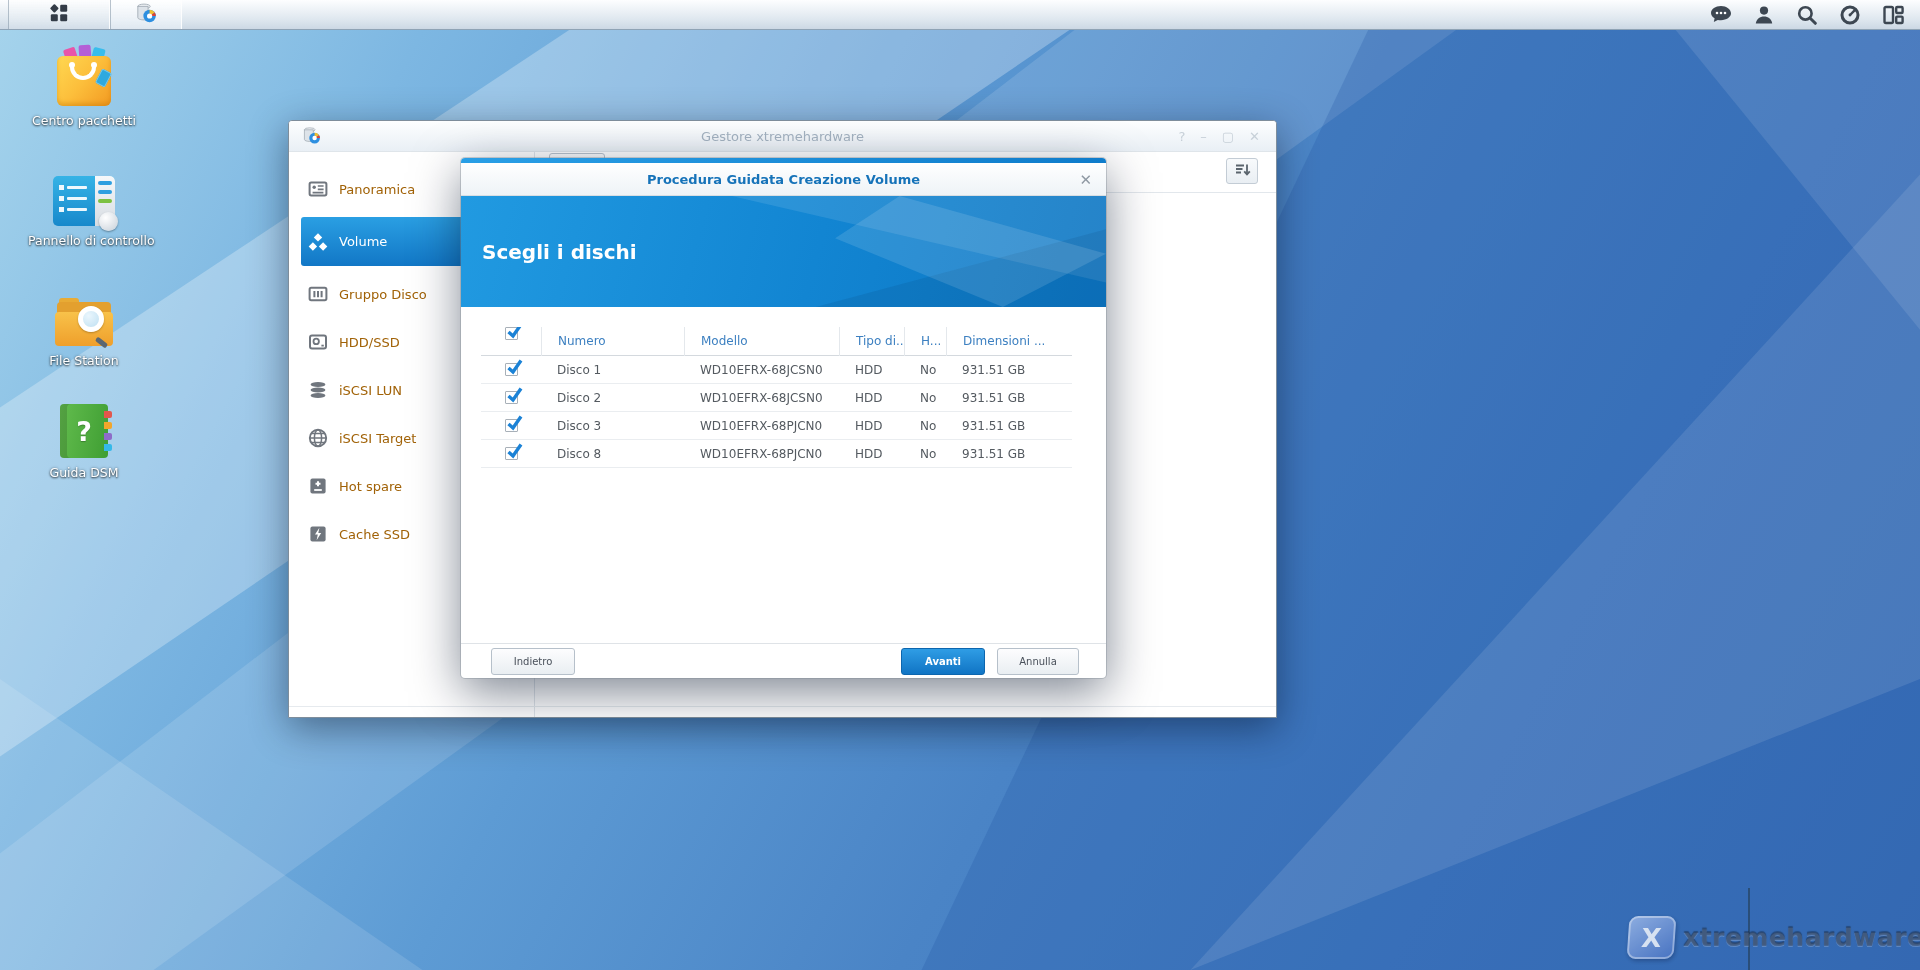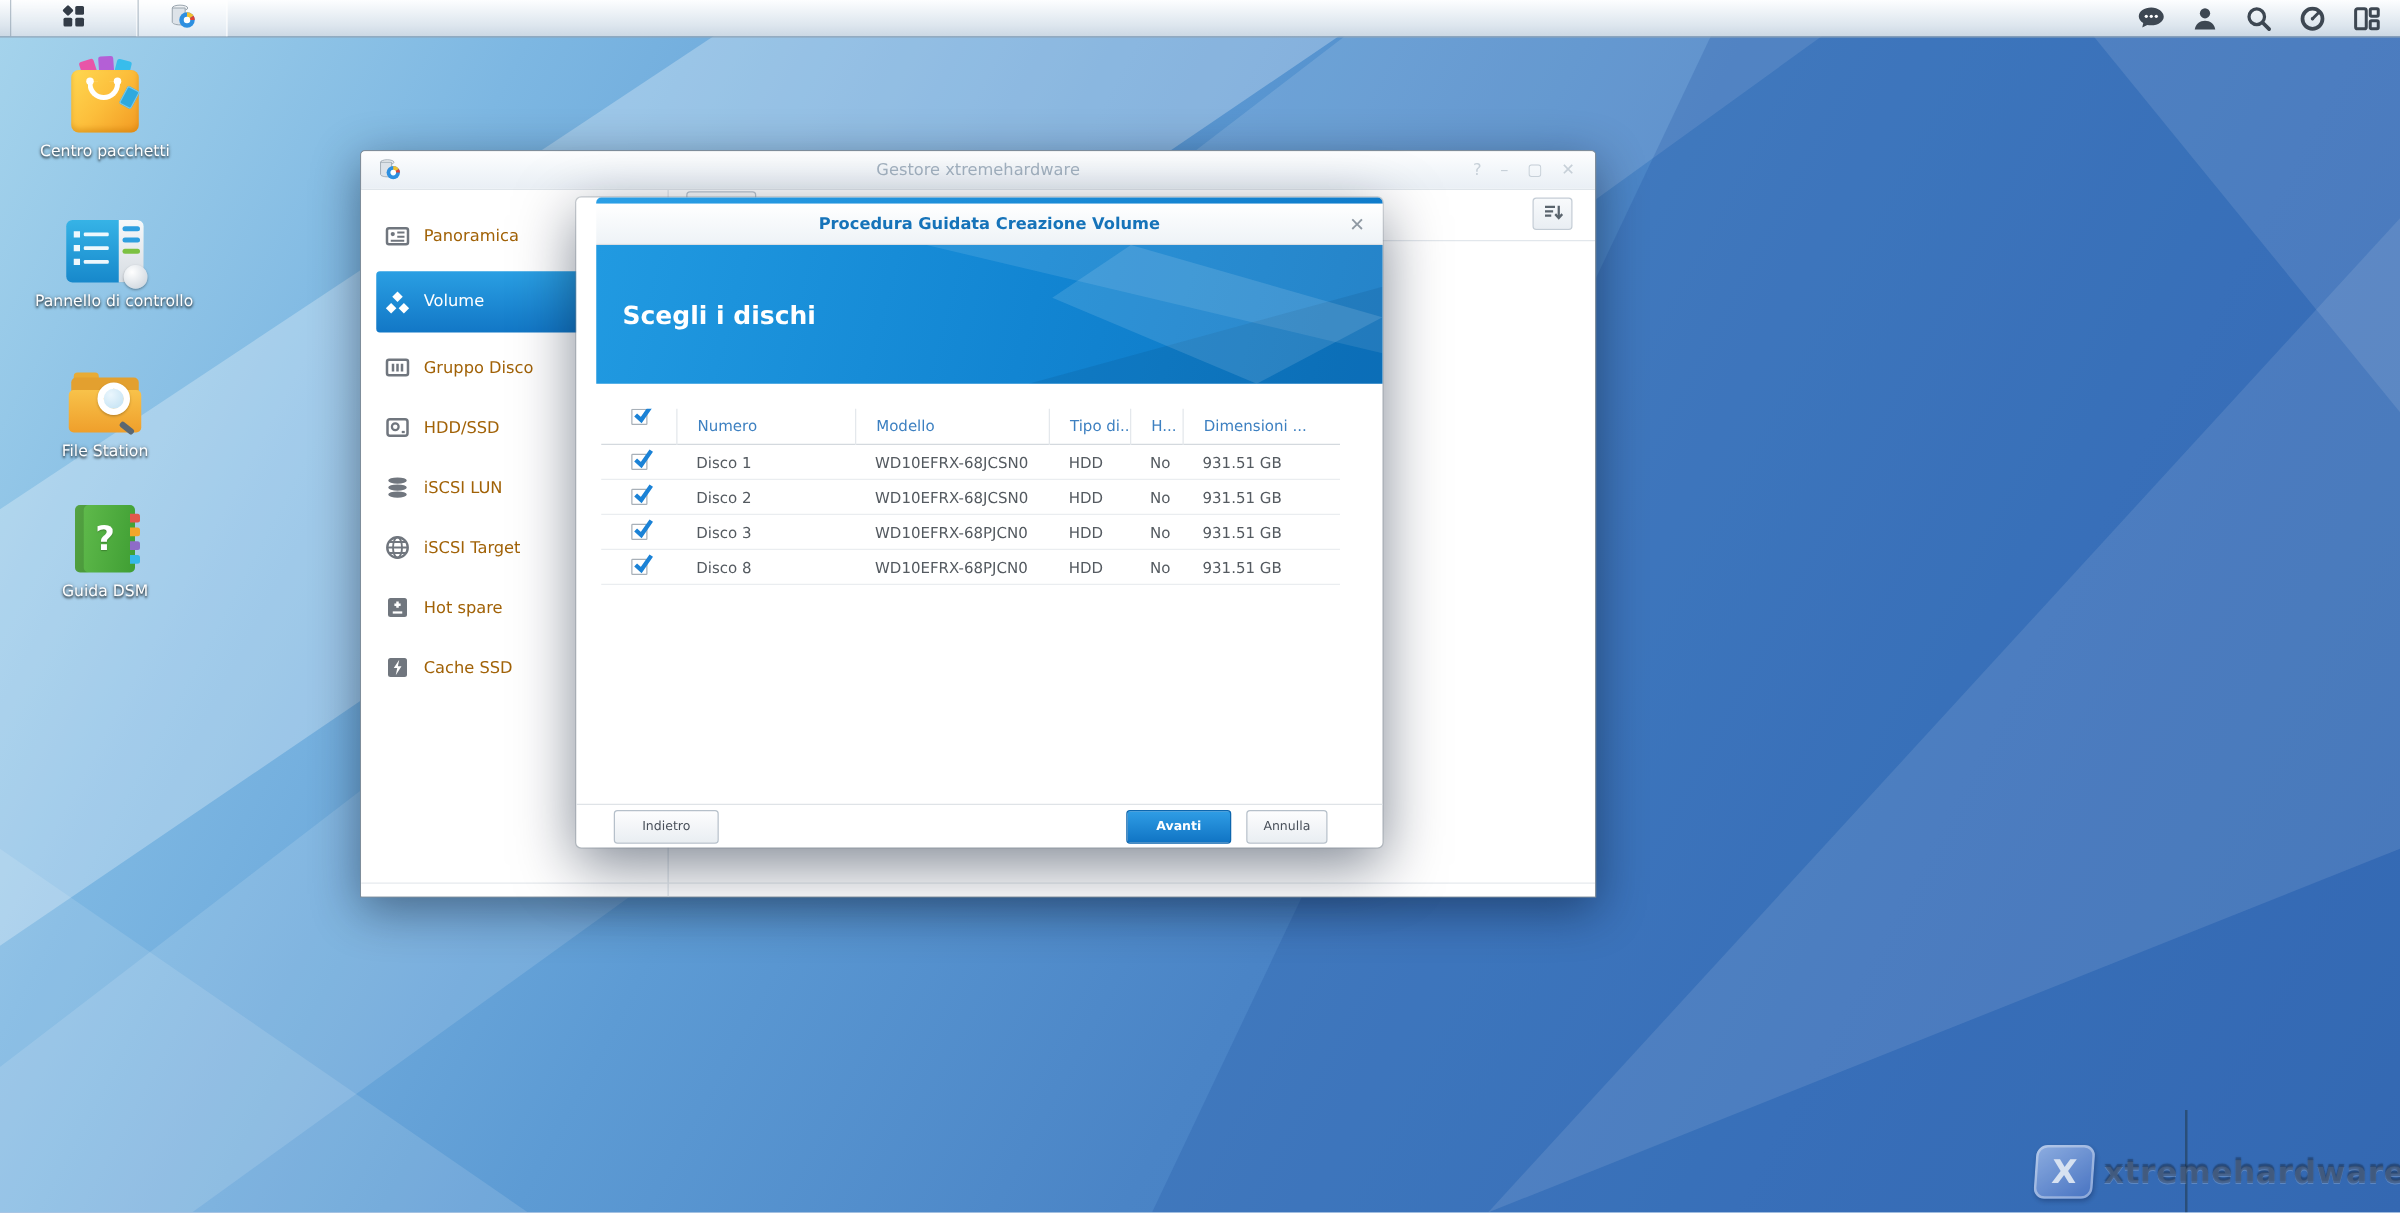--- a/index.html
+++ b/index.html
@@ -109,21 +109,21 @@
   .toolbar { position:relative; height:41px; border-bottom:1px solid #e2e7ec; }
   .crea-sliver { position:absolute; left:14px; top:1px; width:56px; height:27px; border:1px solid #b9c3cd;
     border-radius:3px; background:linear-gradient(#fbfcfd,#e9eef3); cursor:pointer; }
   .sort-btn { position:absolute; right:18px; top:6px; width:32px; height:26px; border:1px solid #c3ccd5;
     border-radius:3px; background:linear-gradient(#f8fafc,#e9eef3); display:flex; align-items:center;
     justify-content:center; cursor:pointer; }
   .footer-line { position:absolute; left:0; right:0; top:554px; height:1px; background:#e6eaee; }
 
   
   .wizard { position:absolute; left:461px; top:158px; width:645px; height:520px; z-index:20;
-    background:#fff; border-radius:4px; box-shadow:0 0 0 1px rgba(125,136,146,.38),0 14px 48px rgba(0,15,40,.5);padding-left:16px; }
+    background:#fff; border-radius:4px; box-shadow:0 0 0 1px rgba(125,136,146,.38),0 14px 48px rgba(0,15,40,.5); }
   .wiz-accent { height:5px; border-radius:4px 4px 0 0; background:linear-gradient(90deg,#2a9fe6,#0f7ccb); }
   .wiz-titlebar { position:relative; height:33px; background:linear-gradient(#ffffff,#eef3f7);
     border-bottom:1px solid #d9dee3; }
   .wiz-title { display:block; text-align:center; line-height:33px; font-size:13px; font-weight:bold; color:#1673b9; }
   .wiz-close { position:absolute; right:14px; top:0; height:33px; display:flex; align-items:center;
     color:#8f99a3; font-size:15px; cursor:pointer; }
   .banner { position:relative; height:111px; overflow:hidden;
     background:linear-gradient(105deg,#219ae1 0%,#1285d2 55%,#0d76c3 100%); }
   .bf { position:absolute; inset:0; }
   .bf1 { clip-path:polygon(42% 0,100% 78%,100% 0); background:rgba(255,255,255,.10); }
@@ -144,21 +144,21 @@
   .cb { position:relative; width:13px; height:13px; border:1px solid #a8b0b8; border-radius:1px; background:#fff; cursor:pointer; }
   .cb svg { position:absolute; left:-1px; top:-6px; overflow:visible; }
 
   .wiz-footer { position:absolute; left:0; right:0; bottom:0; height:35px; border-top:1px solid #dfe3e7; }
   .btn { position:absolute; top:4px; height:27px; border:1px solid #b6c0ca; border-radius:3px;
     background:linear-gradient(#fdfdfe,#e9eef2); color:#49505a; font-size:10px;
     font-family:inherit; cursor:pointer; }
   .btn-back { left:30px; width:84px; }
   .btn-primary { background:linear-gradient(#2f9de5,#1074c4); border-color:#0d66ae; color:#fff; font-weight:bold; }
   .btn-next { left:440px; width:84px; }
-  .btn-cancel { left:536px; width:65px; }
+  .btn-cancel { left:536px; width:82px; }
 
   
   .watermark { position:absolute; left:1628px; top:916px; display:flex; align-items:center; gap:8px; z-index:3; }
   .wm-logo { width:47px; height:43px; border-radius:9px; background:linear-gradient(145deg,#9db9e8,#4a74c4);
     box-shadow:inset 0 0 0 2px rgba(255,255,255,.45),1px 2px 4px rgba(0,0,30,.3);
     display:flex; align-items:center; justify-content:center; opacity:.85;
     color:rgba(255,255,255,.92); font-size:26px; font-weight:bold; transform:skewX(-4deg); }
   .wm-text { font-size:25px; font-weight:bold; letter-spacing:.5px; color:rgba(55,75,105,.55);
     text-shadow:0 1px 0 rgba(255,255,255,.2),0 -1px 1px rgba(0,0,0,.3); }
   .dark-line { position:absolute; left:1748px; top:888px; width:2px; height:82px; background:#274666; opacity:.75; z-index:2; }

